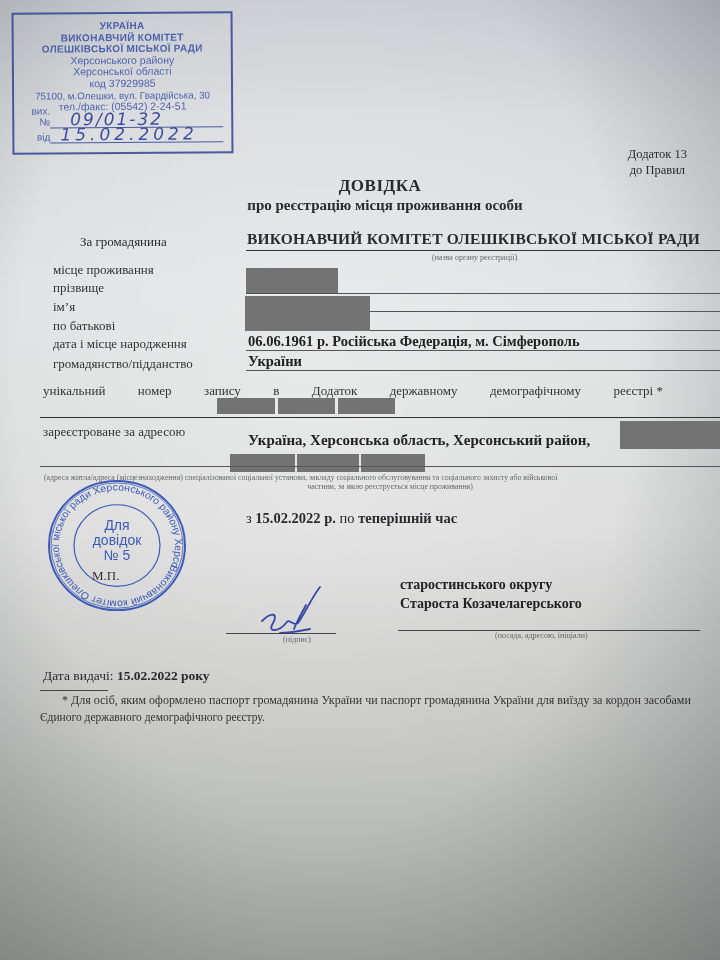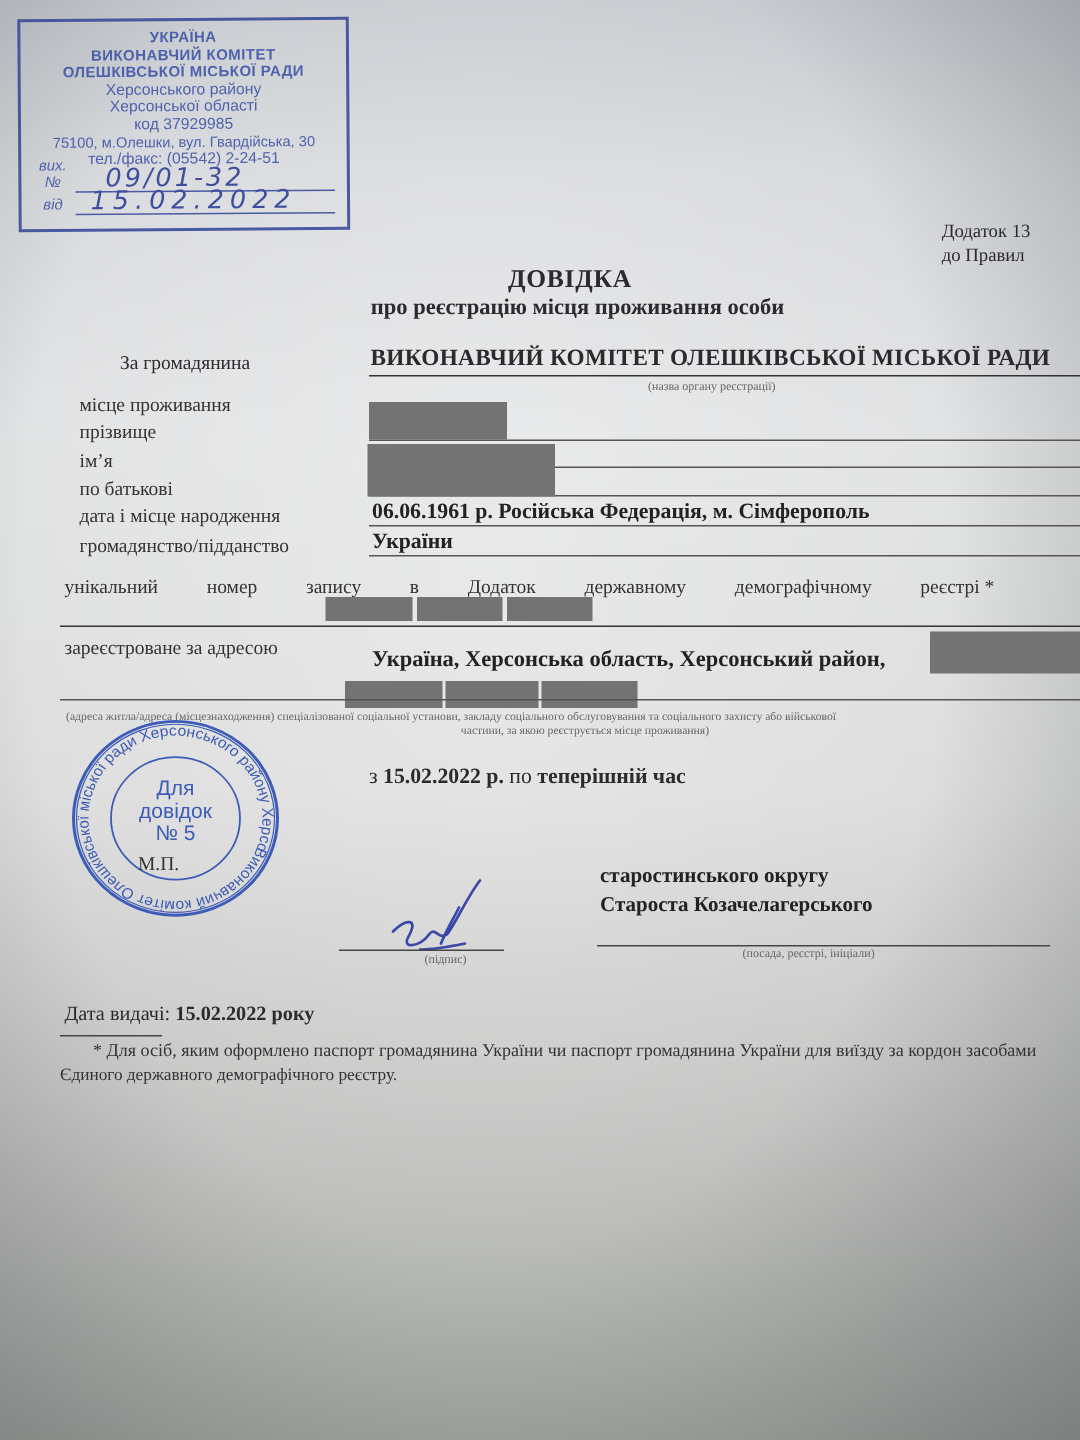--- a/index.html
+++ b/index.html
@@ -9,23 +9,23 @@
   .vignette{position:absolute;inset:0;pointer-events:none;
     background: radial-gradient(ellipse at 45% 40%, rgba(255,255,255,0.25) 0%, rgba(255,255,255,0) 55%, rgba(40,45,50,0.35) 100%);}
   .abs{position:absolute;}
   
   .stamp-box{left:12px;top:12px;width:217px;height:138px;border:2px solid #3a4c9a;color:#3f55a8;
     font-family:"Liberation Sans","DejaVu Sans",sans-serif;font-size:10.5px;line-height:11.6px;text-align:center;
     transform:rotate(-0.4deg);opacity:0.9;}
   .stamp-box .l{display:block;white-space:nowrap;}
   .stamp-box .b{font-weight:bold;font-size:10px;letter-spacing:0.3px;}
   .stamp-row{display:flex;align-items:flex-end;padding-left:6px;height:15px;}
-  .stamp-row .lbl{font-size:10px;width:30px;text-align:center;font-style:italic;}
+  .stamp-row .lbl{font-size:10px;width:30px;text-align:right;}
   .stamp-row .hw{font-family:"DejaVu Sans",sans-serif;font-style:italic;font-size:17px;color:#2e3f98;border-bottom:1px solid #3a4c9a;flex:1;margin-right:8px;text-align:left;padding-left:20px;line-height:15px;letter-spacing:2px;}
-  .annex{right:33px;top:146px;font-size:12.5px;line-height:16px;text-align:left;}
+  .annex{right:33px;top:146px;font-size:12.5px;line-height:16px;text-align:center;}
   .title{left:0;width:760px;top:176px;text-align:center;font-weight:bold;font-size:17px;letter-spacing:0.5px;}
   .subtitle{left:0;width:770px;top:197px;text-align:center;font-weight:bold;font-size:15px;}
   .lbl-left{left:43px;font-size:13px;color:#333;margin-left:10px;}
   .line{position:absolute;height:1px;background:#555;}
   .bold{font-weight:bold;}
   .redact{position:absolute;background:#737373;}
   .tiny{font-size:8px;color:#666;}
   .round-stamp{left:42px;top:480px;width:150px;height:132px;}
   .sig-label{font-size:8px;color:#666;text-align:right;}
   .fill{font-weight:bold;font-size:14.5px;color:#222;}
@@ -146,21 +146,21 @@
   </svg>
 </div>
 <div class="line" style="left:226px;top:633px;width:110px;background:#444"></div>
 <div class="abs sig-label" style="left:283px;top:635px">(підпис)</div>
 
 <div class="abs fill" style="left:400px;top:575px;font-size:14px;line-height:19px">
   <div>старостинського округу</div>
   <div>Староста Козачелагерського</div>
 </div>
 <div class="line" style="left:398px;top:630px;width:302px;background:#444"></div>
-<div class="abs sig-label" style="left:495px;top:631px">(посада, реєстрі, ініціали)</div>
+<div class="abs sig-label" style="left:495px;top:631px">(посада, адресою, ініціали)</div>
 
 <div class="abs" style="left:43px;top:668px;font-size:13.5px;white-space:nowrap">
   <span>Дата видачі:</span>
   <span class="bold">15.02.2022 року</span>
 </div>
 <div class="line" style="left:40px;top:690px;width:68px;background:#444"></div>
 
 <div class="abs" style="left:62px;top:693px;font-size:12px;white-space:nowrap;color:#333">* Для осіб, яким оформлено паспорт громадянина України чи паспорт громадянина України для виїзду за кордон засобами</div>
 <div class="abs" style="left:40px;top:711px;font-size:11.5px;white-space:nowrap;color:#333">Єдиного державного демографічного реєстру.</div>
 

